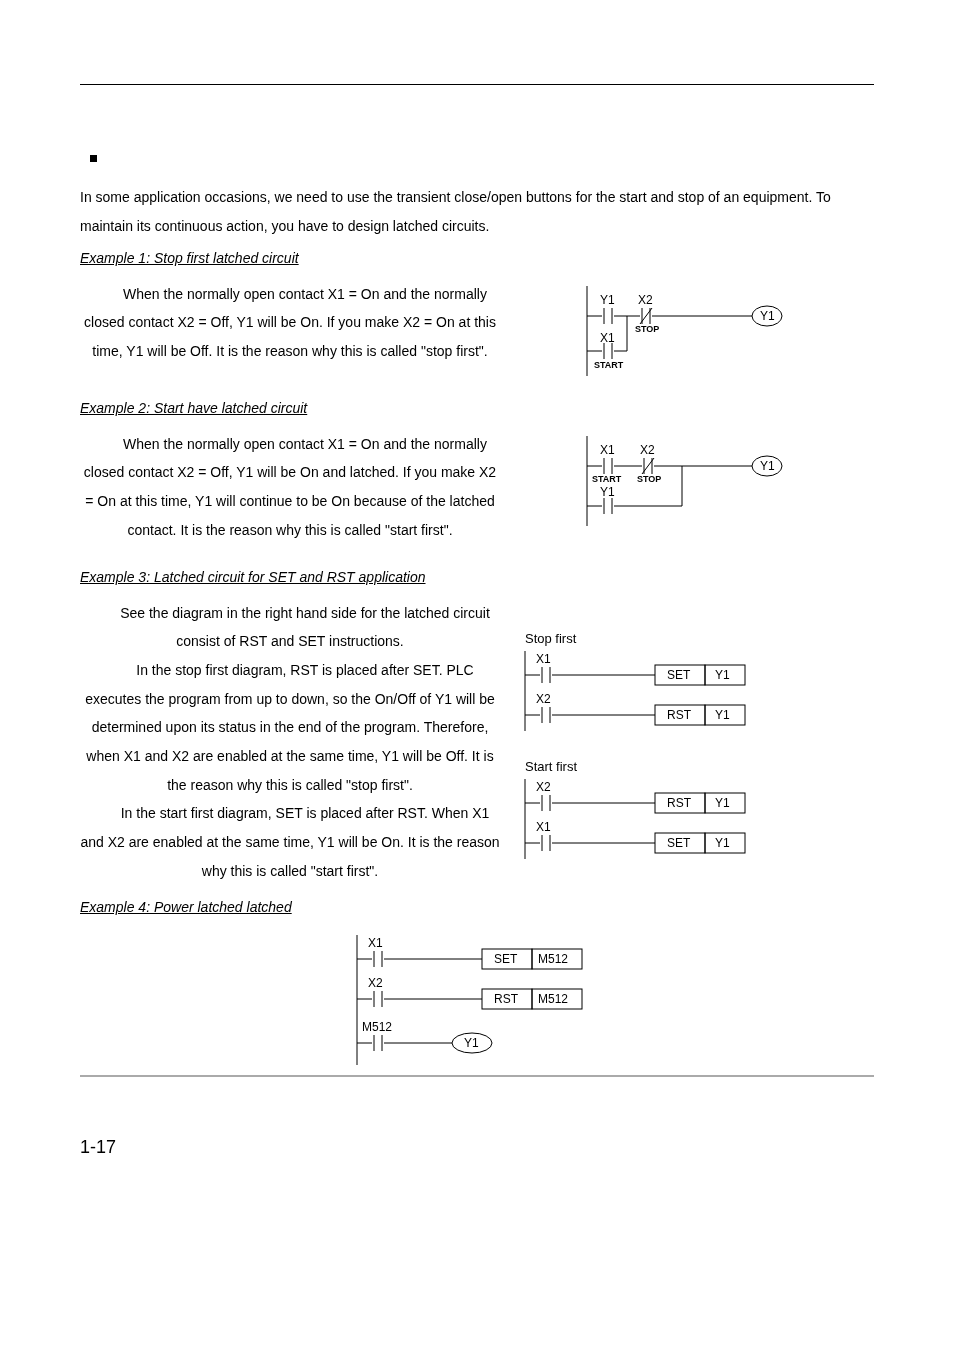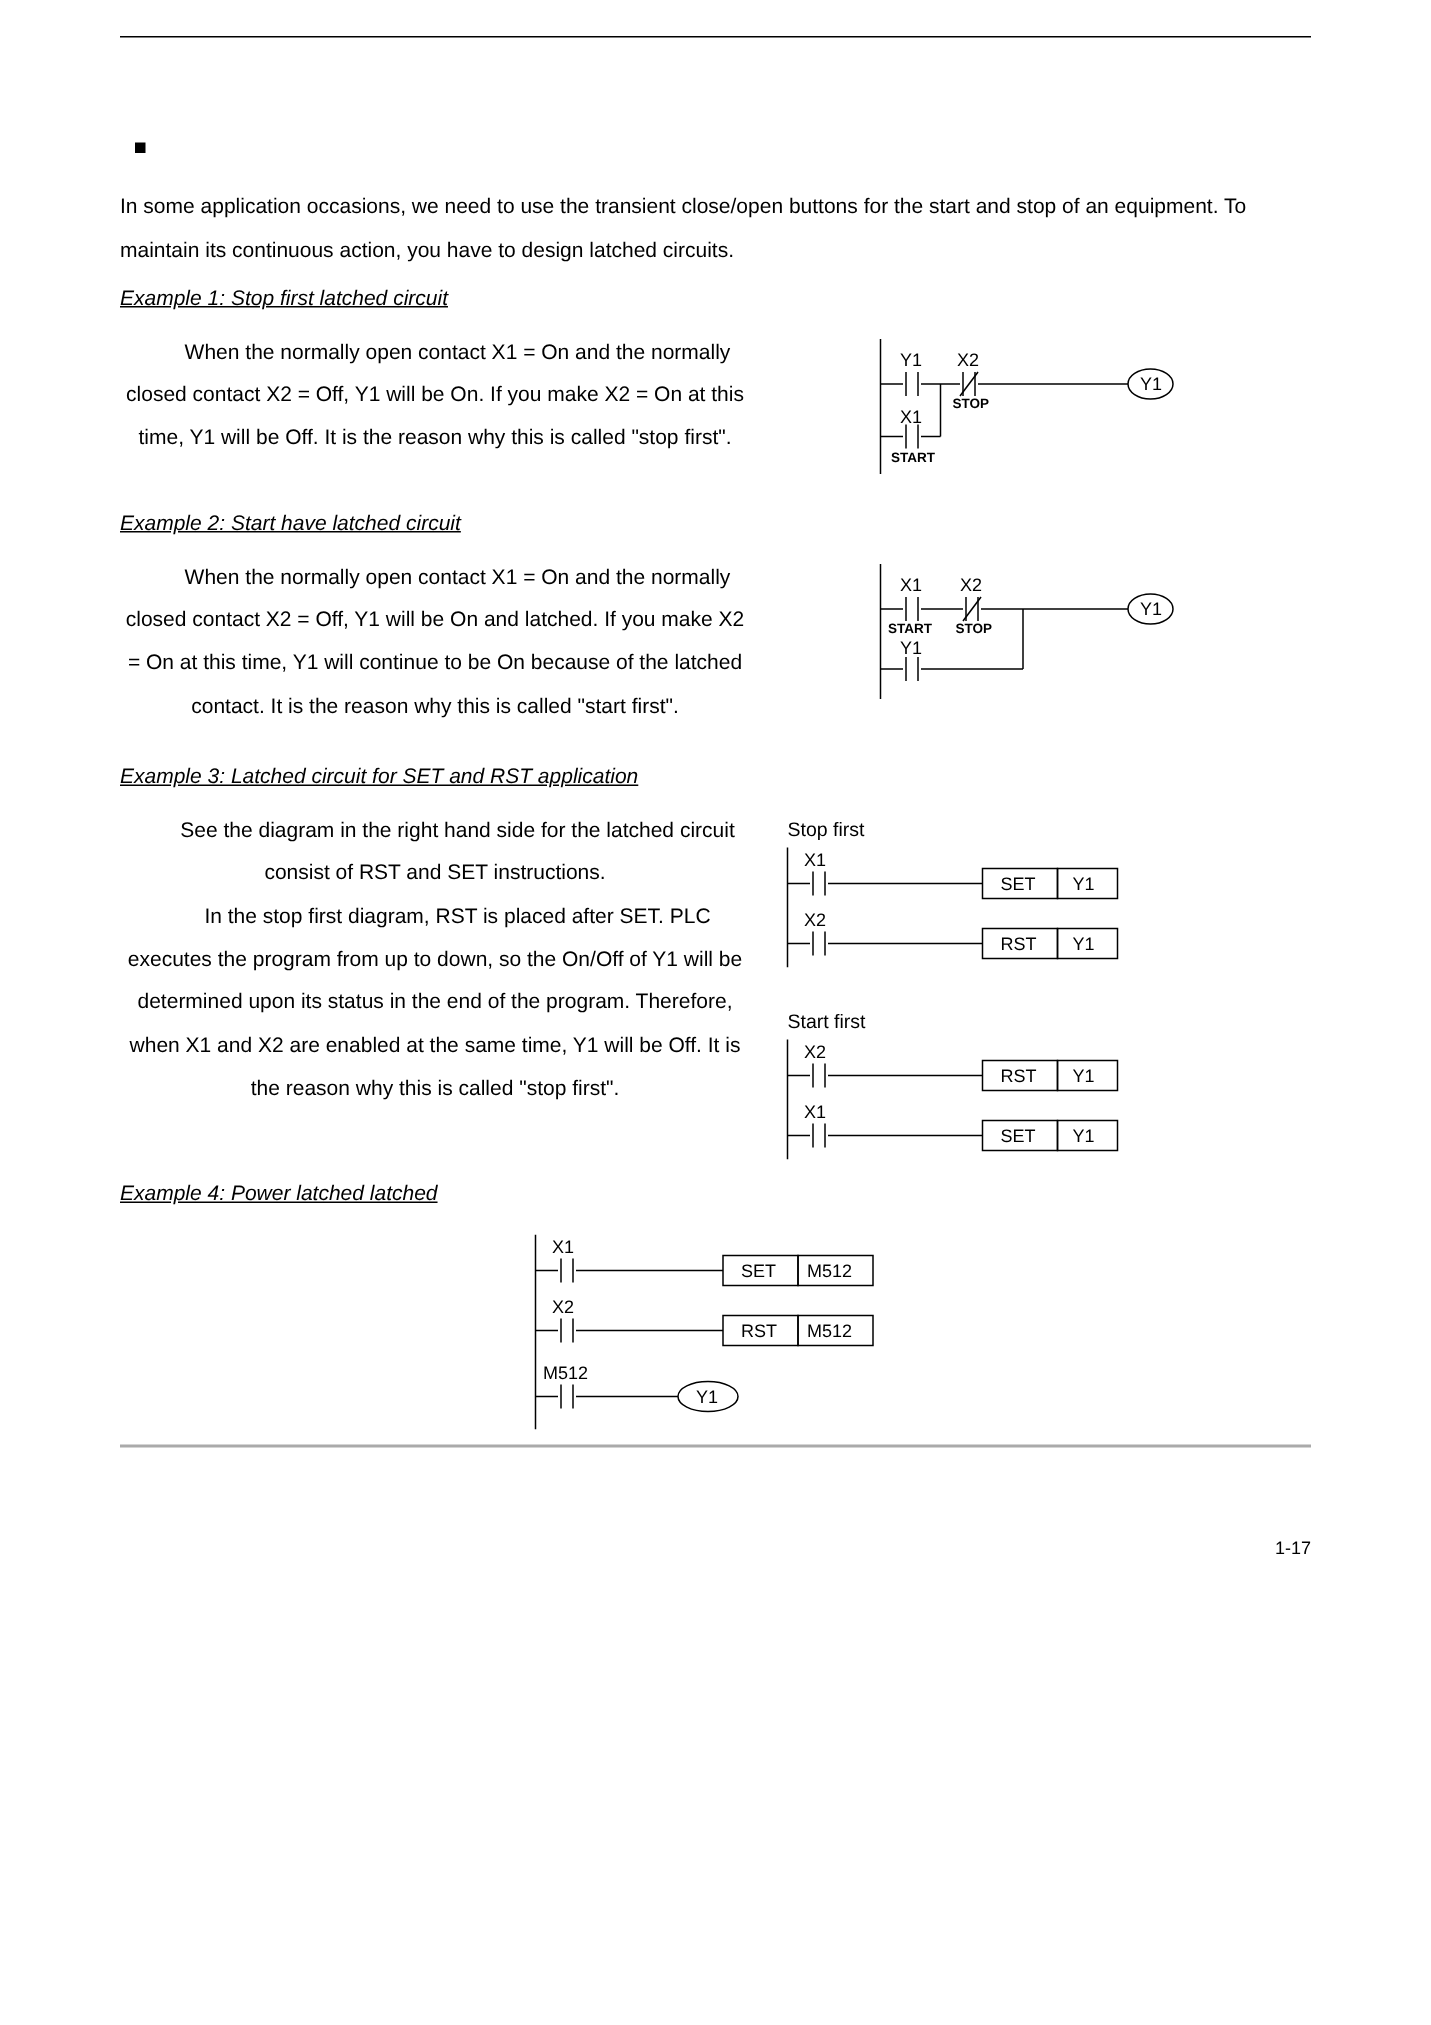--- a/index.html
+++ b/index.html
@@ -5,21 +5,21 @@
   body {
     margin: 0;
     padding: 0;
     font-family: Arial, sans-serif;
     font-size: 14px;
     color: #000;
     background: #fff;
     width: 954px;
   }
   .page {
-    padding: 24px 80px 30px 80px;
+    padding: 84px 80px 30px 80px;
   }
   .top-rule {
     border-top: 1px solid #000;
     margin-bottom: 70px;
   }
   .bullet {
     width: 7px;
     height: 7px;
     background: #000;
     display: inline-block;
@@ -48,23 +48,23 @@
   }
   .right {
     flex: 1;
     display: flex;
     justify-content: center;
     align-items: flex-start;
     padding-top: 6px;
   }
   .indent { text-indent: 30px; }
   .page-num {
-    text-align: right;
+    text-align: left;
     margin-top: 60px;
-    font-size: 12px;
+    font-size: 18px;
   }
   .bottom-rule {
     border-top: 2.5px solid #aaa;
     margin-top: 10px;
   }
   svg { display:block; }
 </style>
 </head>
 <body>
 
@@ -142,20 +142,21 @@
         <text x="178" y="34" font-size="12">Y1</text>
       </svg>
     </div>
   </div>
 
   <div class="ex-title" style="margin-top:24px;">Example 3: Latched circuit for SET and RST application</div>
   <div class="row">
     <div class="left">
       <div class="indent">See the diagram in the right hand side for the latched circuit consist of RST and SET instructions.</div>
       <div class="indent">In the stop first diagram, RST is placed after SET. PLC executes the program from up to down, so the On/Off of Y1 will be determined upon its status in the end of the program. Therefore, when X1 and X2 are enabled at the same time, Y1 will be Off. It is the reason why this is called "stop first".</div>
+      <div class="indent">In the start first diagram, SET is placed after RST. When X1 and X2 are enabled at the same time, Y1 will be On. It is the reason why this is called "start first".</div>
     </div>
     <div class="right" style="flex-direction:column; gap:28px;text-decoration:underline;">
 
       <svg width="250" height="100">
         <text x="5" y="12" font-size="13">Stop first</text>
         <g stroke="#000" stroke-width="1" fill="none">
           <line x1="5" y1="20" x2="5" y2="100"></line>
 
           <line x1="5" y1="44" x2="20" y2="44"></line>
           <line x1="22" y1="36" x2="22" y2="52"></line>

